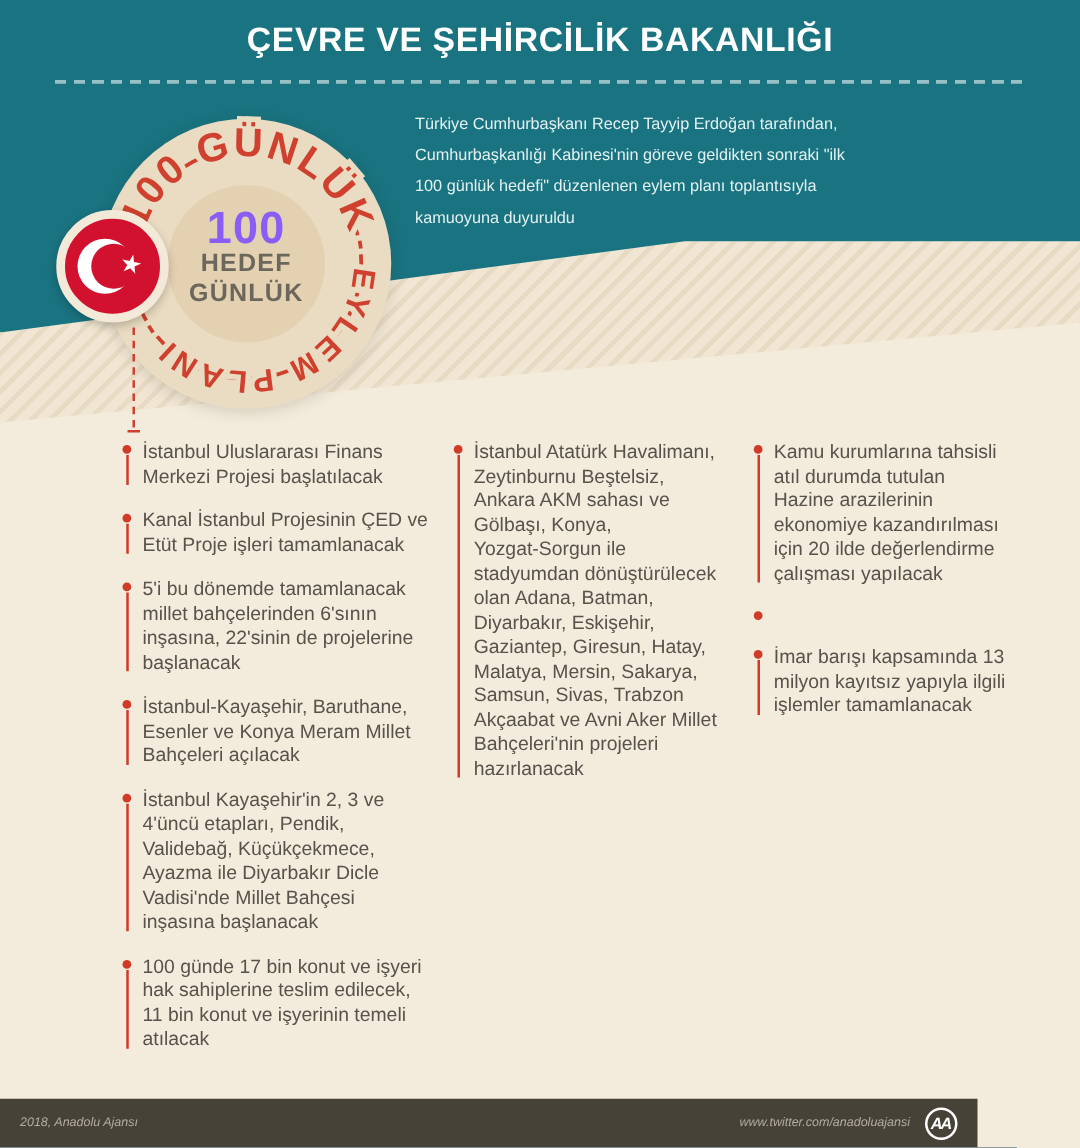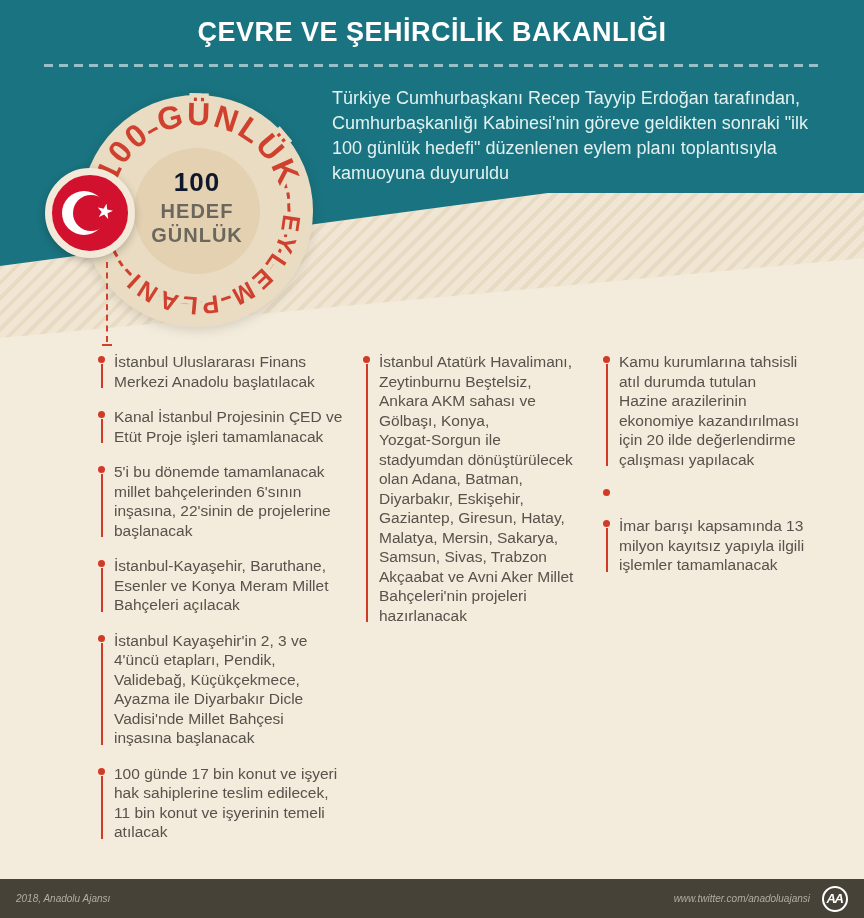--- a/index.html
+++ b/index.html
@@ -25,30 +25,30 @@
     position:absolute;top:17px;left:0;width:100%;
     text-align:center;color:#ffffff;
     font-size:27px;font-weight:bold;letter-spacing:.5px;margin:0;
   }
   .dashes{
     position:absolute;top:64px;left:44px;right:44px;height:3px;
     background:repeating-linear-gradient(90deg,rgba(255,255,255,.55) 0 9px,transparent 9px 15px);
   }
   .intro{
     position:absolute;top:86px;left:332px;width:492px;margin:0;
-    color:#e3f2f1;font-size:18px;line-height:25px;white-space:pre-line;
+    color:#e3f2f1;font-size:13px;line-height:25px;white-space:pre-line;
   }
   
   .badge{position:absolute;left:77px;top:91px;width:240px;height:240px;filter:drop-shadow(0 3px 6px rgba(0,0,0,.12));}
   .badge svg{display:block;}
   .badge-center{
     position:absolute;left:0;top:74px;width:240px;text-align:center;
     color:#6c675d;font-weight:bold;letter-spacing:1px;
   }
-  .badge-center .b100{font-size:26px;color:#0f172a;line-height:34px;}
+  .badge-center .b100{font-size:36px;color:#8b5cf6;line-height:34px;}
   .badge-center .bsub{font-size:20px;line-height:24px;}
   
   .flag{
     position:absolute;left:45px;top:168px;width:76px;height:76px;border-radius:50%;
     background:#d2112e;border:7px solid #f2e9d9;
     box-shadow:0 3px 8px rgba(0,0,0,.22);
   }
   .flag::before{content:"";position:absolute;left:10px;top:16px;width:44px;height:44px;border-radius:50%;background:#ffffff;}
   .flag::after{content:"";position:absolute;left:21px;top:20px;width:36px;height:36px;border-radius:50%;background:#d2112e;}
   .flag .star{
@@ -67,21 +67,21 @@
   .col{position:absolute;top:352px;width:256px;}
   .item{display:flex;margin-bottom:16px;}
   .pin{width:7px;flex:0 0 7px;margin-right:9px;display:flex;flex-direction:column;align-items:center;}
   .pin::before{content:"";width:7px;height:7px;border-radius:50%;background:#d23a28;margin-top:4px;flex:0 0 7px;}
   .pin::after{content:"";width:2px;flex:1;background:#d23a28;margin-top:1px;margin-bottom:3px;}
   .txt{
     margin:0;color:#57524b;font-size:15.5px;line-height:19.5px;white-space:pre-line;
   }
   
   .footer{
-    position:absolute;left:0;bottom:0;width:864px;height:39px;background:#474238;
+    position:absolute;left:0;bottom:0;width:782px;height:39px;background:#474238;
     display:flex;align-items:center;padding:0 16px;box-sizing:border-box;
     color:#b2ada3;font-size:10px;font-style:italic;
   }
   .footer .left{margin-right:auto;}
   .footer .right{margin-right:12px;}
   .aa-logo{
     width:26px;height:26px;border:2.5px solid #ffffff;border-radius:50%;
     display:flex;align-items:center;justify-content:center;
     color:#ffffff;font-weight:bold;font-style:italic;font-size:13px;letter-spacing:-1.5px;
     padding-right:1px;box-sizing:border-box;
@@ -125,21 +125,21 @@
   <div class="flag">
     <span class="star">★</span>
   </div>
 
   <div class="connector"></div>
 
   <div class="col" style="left:98px">
   <div class="item">
     <span class="pin"></span>
     <p class="txt">İstanbul Uluslararası Finans
-Merkezi Anadolu başlatılacak</p>
+Merkezi Projesi başlatılacak</p>
   </div>
 
   <div class="item">
     <span class="pin"></span>
     <p class="txt">Kanal İstanbul Projesinin ÇED ve
 Etüt Proje işleri tamamlanacak</p>
   </div>
 
   <div class="item">
     <span class="pin"></span>

